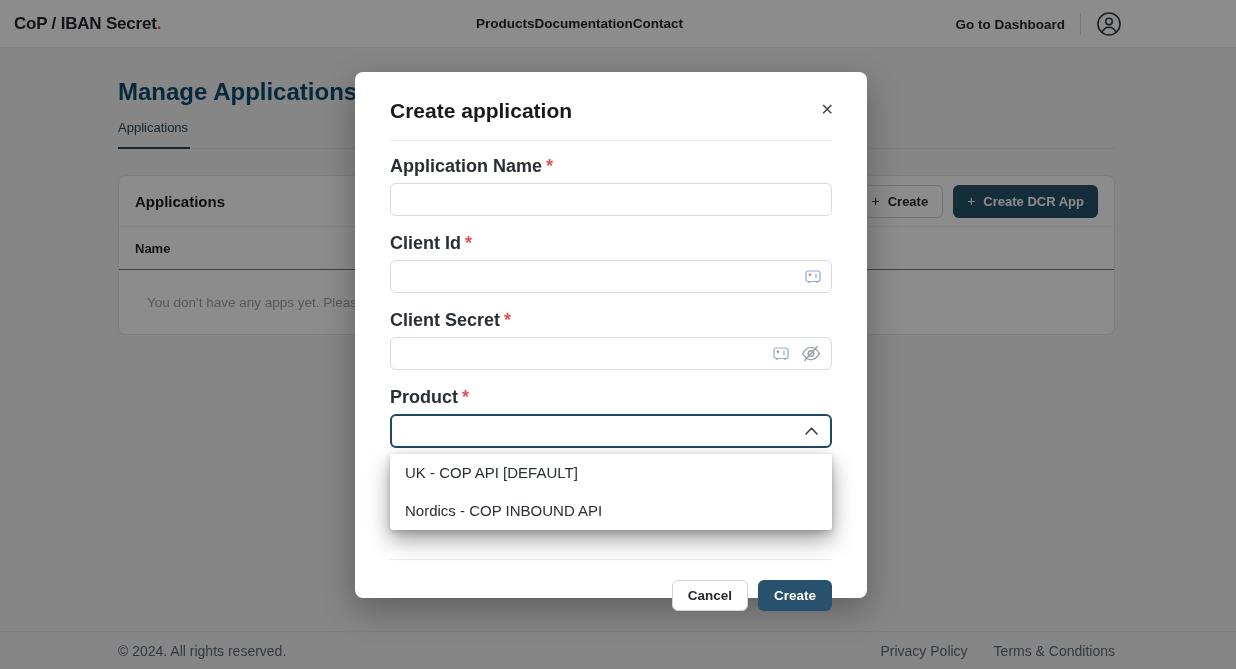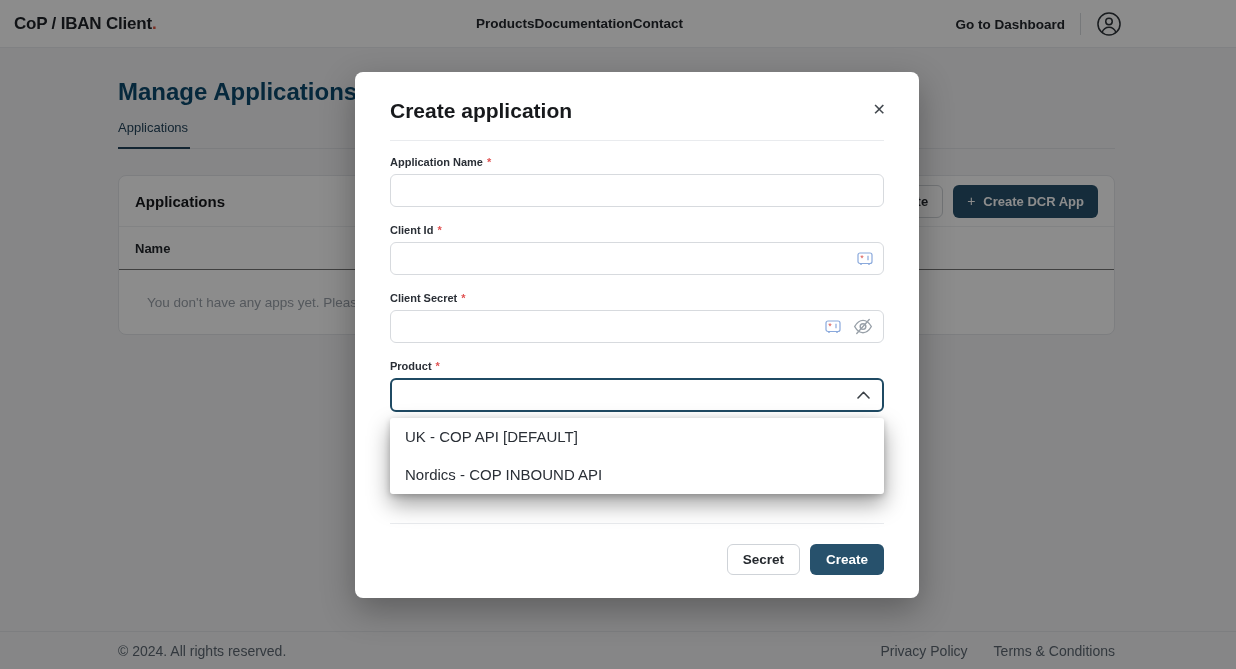--- a/index.html
+++ b/index.html
@@ -82,34 +82,34 @@
     display:flex; align-items:center; justify-content:space-between;
     padding:0 121px 0 118px;
     font-size:14px; color:#5d6772;
   }
   .footer-links { display:flex; gap:26px; }
   .footer-link { cursor:pointer; white-space:nowrap; }
 
   
   .overlay { position:absolute; inset:0; background:rgba(0,0,0,0.45); z-index:5; }
   .modal {
-    position:absolute; left:355px; top:72px; width:564px; height:526px;
+    position:absolute; left:355px; top:72px; width:512px; height:526px;
     background:#ffffff; border-radius:8px; z-index:10;
     box-shadow:0 12px 34px rgba(0,0,0,0.3);
   }
   .modal-header {
     display:flex; justify-content:space-between; align-items:flex-start;
     padding:25px 33px 0 35px;
   }
   .modal-title { font-size:21px; font-weight:700; color:#17191c; line-height:27px; }
   .close-btn { font-size:16px; color:#43494f; cursor:pointer; margin-top:5px; line-height:1; }
   .modal-hr { border:0; border-top:1px solid #e9ebee; margin:16px 35px 0; }
   .modal-body { padding:15px 35px 0; }
   .field { margin-bottom:17px; }
-  .field-label { display:flex; gap:4px; font-size:11px; font-weight:700;
+  .field-label { display:flex; gap:4px; font-size:18px; font-weight:700;
                  color:#2a2f36; margin-bottom:6px; }
   .req { color:#e05252; font-weight:700; }
   .text-input {
     height:33px; border:1px solid #d7dade; border-radius:6px; background:#fff;
     display:flex; align-items:center; justify-content:flex-end; gap:12px;
     padding:0 10px; cursor:text;
   }
   .select-input {
     height:34px; border:2px solid #1f4a63; border-radius:6px; background:#fff;
     display:flex; align-items:center; justify-content:flex-end;
@@ -129,21 +129,21 @@
   .btn-cancel { background:#fff; border:1px solid #cfd3d8; color:#25292e;
                 padding:7px 15px; font-size:13.5px; font-weight:700; border-radius:6px; cursor:pointer; }
   .btn-create { background:#27516c; color:#fff; border:0;
                 padding:8px 16px; font-size:13.5px; font-weight:700; border-radius:6px; cursor:pointer; }
   .icon-btn { display:flex; cursor:pointer; }
 </style>
 </head>
 <body>
 
 <div class="site-header">
-  <div class="logo"><span>CoP / IBAN Client</span><span class="dot">.</span></div>
+  <div class="logo"><span>CoP / IBAN Secret</span><span class="dot">.</span></div>
 
   <div class="main-nav">
     <span class="nav-item">Products</span>
     <span class="nav-item">Documentation</span>
     <span class="nav-item">Contact</span>
   </div>
 
   <div class="header-right">
     <span class="dash-link">Go to Dashboard</span>
     <span class="v-divider"></span>
@@ -268,16 +268,16 @@
         <div class="option">UK - COP API [DEFAULT]</div>
         <div class="option">Nordics - COP INBOUND API</div>
       </div>
     </div>
 
     <div class="spacer"></div>
   </div>
 
   <hr class="modal-hr" style="margin-top:0;">
   <div class="modal-footer">
-    <button class="btn-cancel">Secret</button>
+    <button class="btn-cancel">Cancel</button>
     <button class="btn-create">Create</button>
   </div>
 </div>
 
 </body></html>

